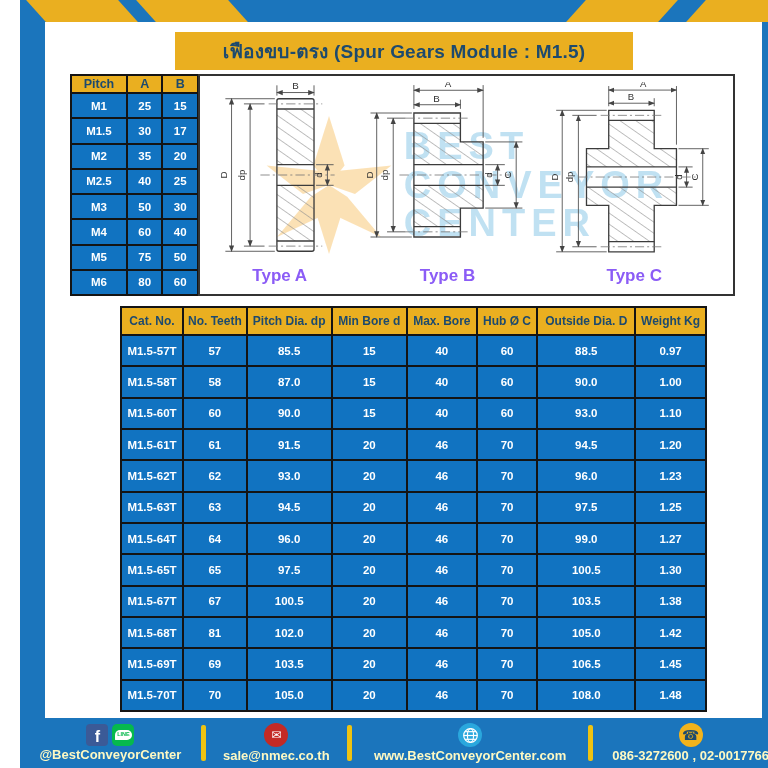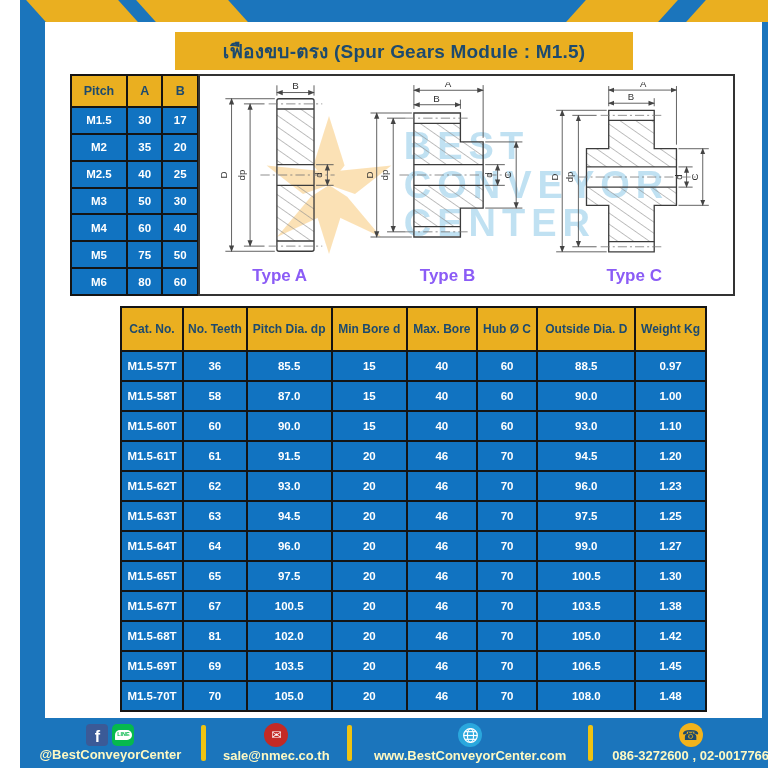--- a/index.html
+++ b/index.html
@@ -19,42 +19,42 @@
 
   .title-bar { position:absolute; left:130px; top:10px; width:458px; height:38px;
     background:#eaaf20; display:flex; align-items:center; justify-content:center; }
   .title-bar span { color:#1d4a6e; font-weight:bold; font-size:19px; letter-spacing:.2px; }
 
   
   .pitch-wrap { position:absolute; left:25px; top:52px; width:129px; height:222px; }
   table { border-collapse:collapse; table-layout:fixed; width:100%; }
   .pitch-table { height:222px; }
   .pitch-table th, .pitch-table td { border:2px solid #141414; text-align:center; vertical-align:middle; }
-  .pitch-table th { background:#eaaf20; color:#1d4a6e; font-size:12.5px; font-weight:bold; height:32px; }
+  .pitch-table th { background:#eaaf20; color:#1d4a6e; font-size:12.5px; font-weight:bold; height:18px; }
   .pitch-table td { background:#1173c1; color:#ffffff; font-size:11.5px; font-weight:600; }
 
   
   .diagram-box { position:absolute; left:153px; top:52px; width:537px; height:222px;
     border:2px solid #333; background:#fff; overflow:hidden; }
   .watermark { position:absolute; inset:0; display:flex; align-items:center; justify-content:center;
     gap:10px; pointer-events:none; }
   .wm-star { width:130px; height:150px; opacity:.33; flex:none; }
   .wm-text { display:flex; flex-direction:column; line-height:1.02; color:rgba(90,175,220,.38);
     font-weight:800; font-size:38px; letter-spacing:6px; }
   .diagrams-row { position:absolute; inset:0; display:flex; justify-content:space-evenly; align-items:flex-start; padding-top:6px; }
   .diagram-col { display:flex; flex-direction:column; align-items:center; }
   .type-label { font-weight:bold; font-size:17px; color:#8b5cf6; margin-top:-2px; }
   .dwg { stroke-linecap:butt; }
   .dwg text { font-family:"Liberation Sans","DejaVu Sans",sans-serif; font-size:9.5px; fill:#333; }
 
   
   .main-wrap { position:absolute; left:75px; top:284px; width:587px; }
   .main-table { height:406px; }
   .main-table th, .main-table td { border:2px solid #141414; text-align:center; vertical-align:middle; }
-  .main-table th { background:#eaaf20; color:#1d4a6e; font-size:12px; font-weight:bold; height:44px; padding:0 1px; }
+  .main-table th { background:#eaaf20; color:#1d4a6e; font-size:12px; font-weight:bold; height:28px; padding:0 1px; }
   .main-table td { background:#1173c1; color:#ffffff; font-size:11.5px; font-weight:600; height:25px; }
 
   
   .footer { position:absolute; left:0; right:0; bottom:0; height:50px;
     display:flex; align-items:center; justify-content:center; }
   .f-sec { display:flex; flex-direction:column; align-items:center; justify-content:center; gap:1px; }
   .f-sec.social { width:182px; } .f-sec.email { width:142px; }
   .f-sec.web { width:238px; } .f-sec.phone { width:196px; }
   .f-div { width:5px; height:36px; background:#eec312; border-radius:2px; flex:none; }
   .f-label { color:#fef9c3; font-weight:bold; font-size:13px; white-space:nowrap; }
@@ -96,20 +96,25 @@
             <col style="width:28%">
           </colgroup>
         <thead>
             <tr id="pitch-head">
               <th>Pitch</th>
               <th>A</th>
               <th>B</th>
             </tr>
           </thead>
         <tbody id="pitch-body">
+            <tr>
+              <td>M1</td>
+              <td>25</td>
+              <td>15</td>
+            </tr>
             <tr>
               <td>M1.5</td>
               <td>30</td>
               <td>17</td>
             </tr>
             <tr>
               <td>M2</td>
               <td>35</td>
               <td>20</td>
             </tr>
@@ -337,21 +342,21 @@
               <th>Min Bore d</th>
               <th>Max. Bore</th>
               <th>Hub Ø C</th>
               <th>Outside Dia. D</th>
               <th>Weight Kg</th>
             </tr>
           </thead>
         <tbody id="main-body">
             <tr>
               <td>M1.5-57T</td>
-              <td>36</td>
+              <td>57</td>
               <td>85.5</td>
               <td>15</td>
               <td>40</td>
               <td>60</td>
               <td>88.5</td>
               <td>0.97</td>
             </tr>
             <tr>
               <td>M1.5-58T</td>
               <td>58</td>

